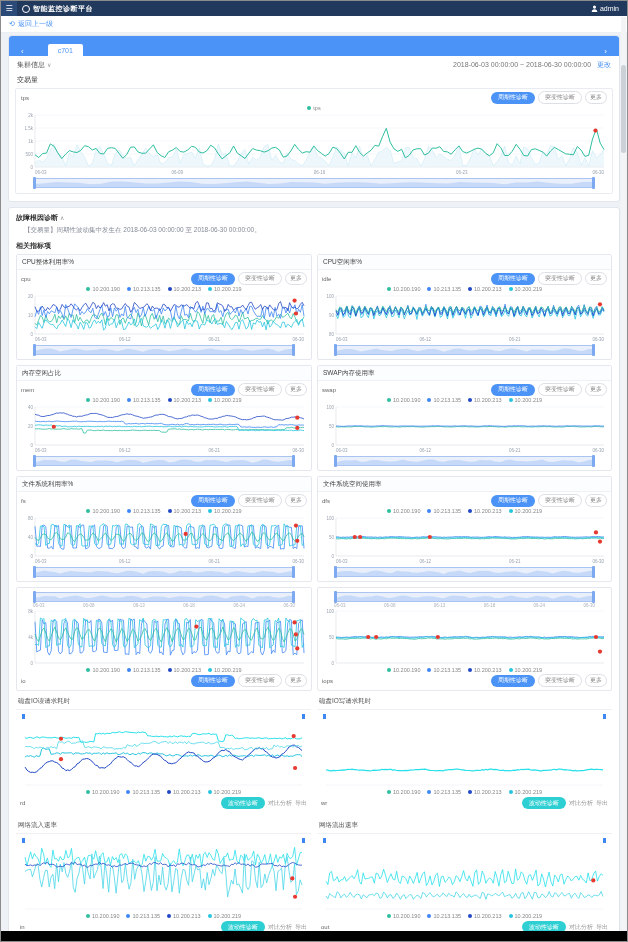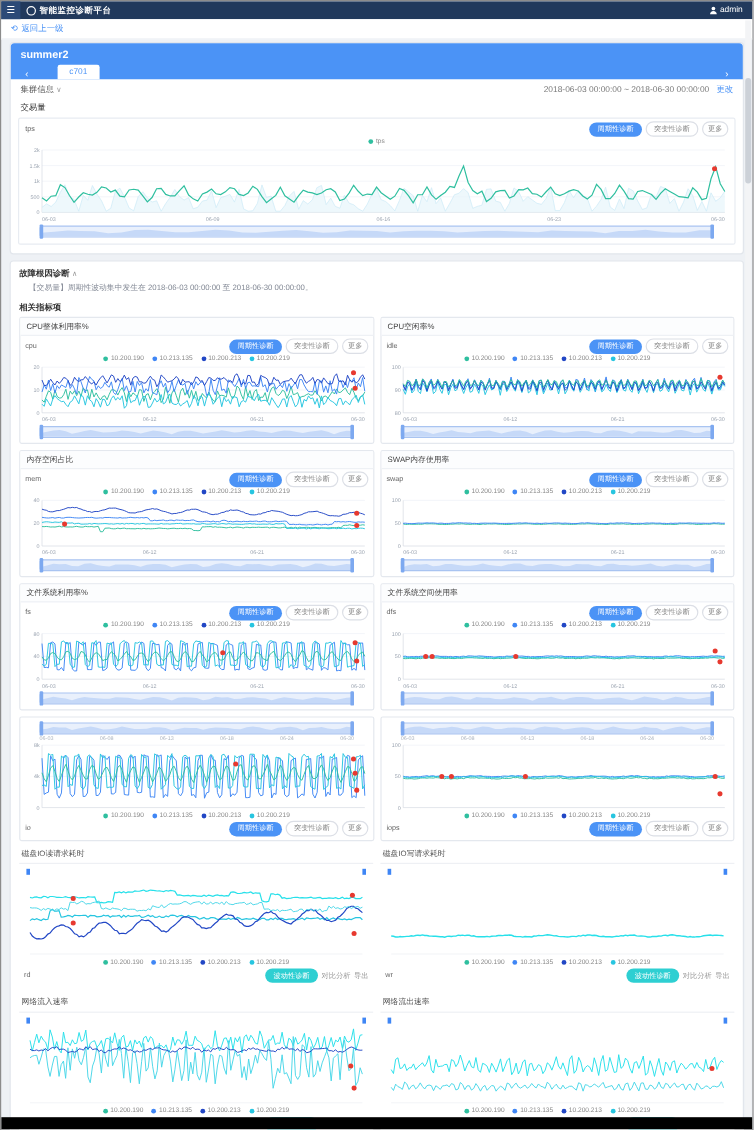--- a/index.html
+++ b/index.html
@@ -88,21 +88,20 @@
   </div>
 </div>
 
 <div class="crumb">
   <span class="bicon">⟲</span>
   <span>返回上一级</span>
 </div>
 
 <div class="cardA">
   <div class="bluehead">
-    <div class="cluster-name">summer2</div>
     <div class="tabrow">
       <span class="tchv">‹</span>
       <span class="tab">c701</span>
       <span class="tchv right">›</span>
     </div>
   </div>
   <div class="inforow">
     <span>
       <span>集群信息</span>
       <span class="caret">∨</span>

